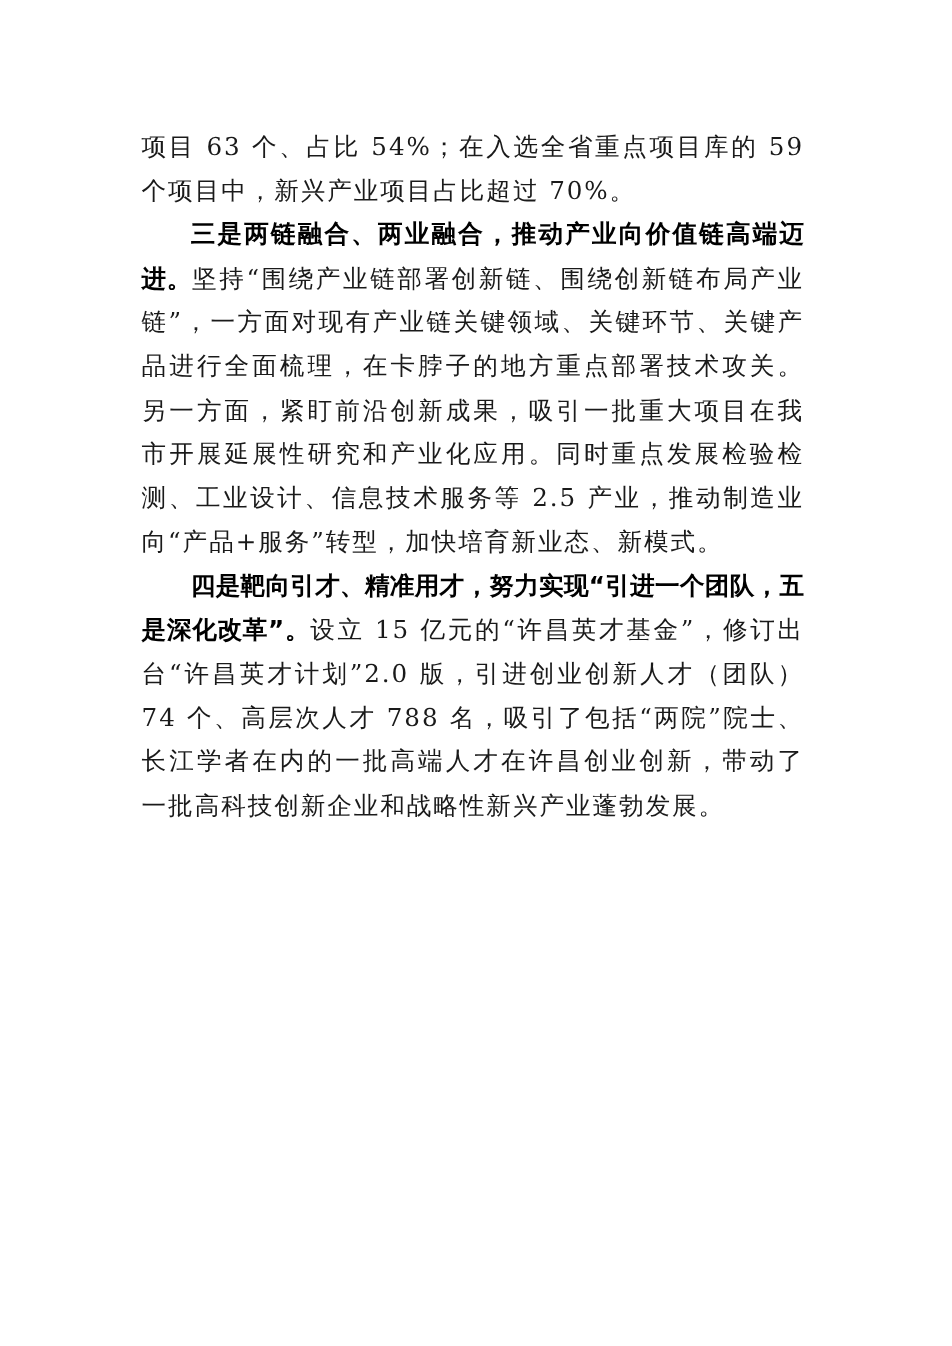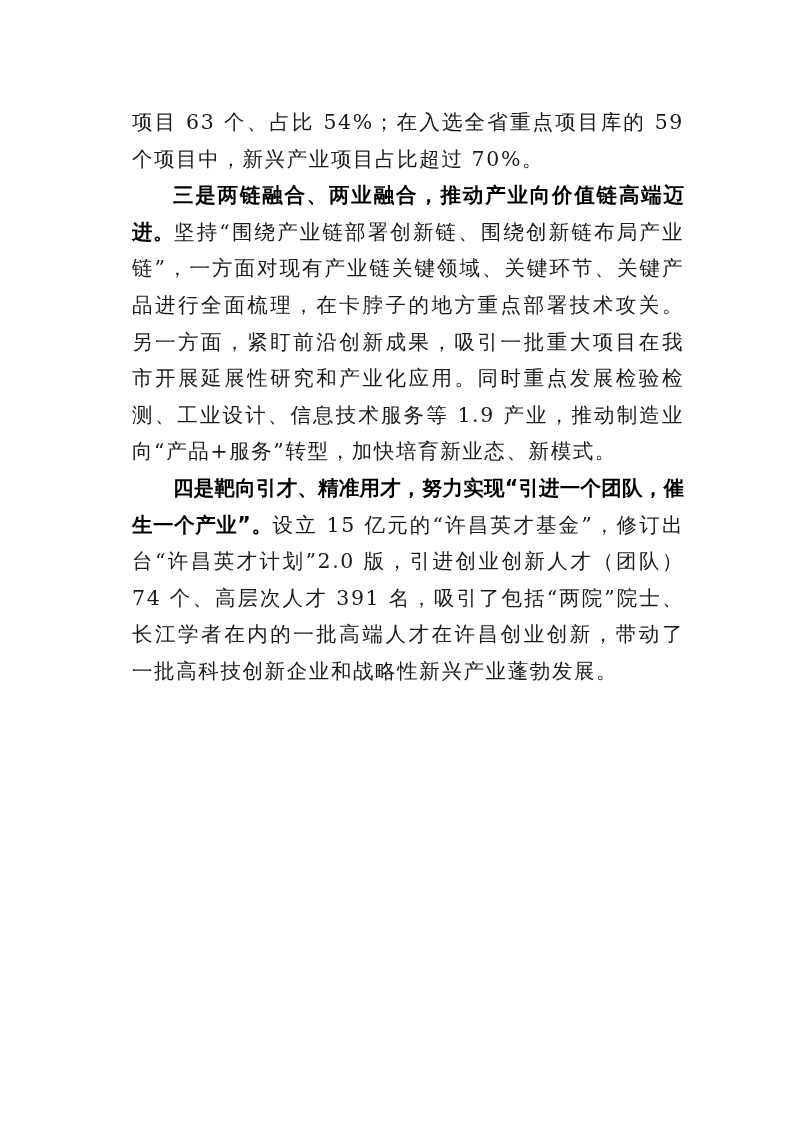--- a/index.html
+++ b/index.html
@@ -1,19 +1,19 @@
 <!DOCTYPE html>
 <html><head>
 <meta charset="utf-8">
 <style>
   html, body { margin: 0; padding: 0; background: #ffffff; }
   body { width: 793px; height: 1122px; position: relative; overflow: hidden; }
   .page {
     position: absolute;
-    left: 132px;
+    left: 118px;
     top: 104px;
     width: 552px;
     font-family: "DejaVu Serif", "Liberation Serif", serif;
     font-size: 20.5px;
     line-height: 36.6px;
     color: #1a1a1a;
     text-align: justify;
     letter-spacing: 1.6px;
   }
   .para { margin: 0; }
@@ -26,18 +26,18 @@
   }
 </style>
 </head>
 <body>
 
 <div class="page">
   <p class="para">
     <span>项目 63 个、占比 54%；在入选全省重点项目库的 59 个项目中，新兴产业项目占比超过 70%。</span>
   </p>
   <p class="para indent">
-    <span class="bold">三是两链融合、两业融合，推动产业向价值链高端迈进。</span><span>坚持“围绕产业链部署创新链、围绕创新链布局产业链”，一方面对现有产业链关键领域、关键环节、关键产品进行全面梳理，在卡脖子的地方重点部署技术攻关。另一方面，紧盯前沿创新成果，吸引一批重大项目在我市开展延展性研究和产业化应用。同时重点发展检验检测、工业设计、信息技术服务等 1.9 产业，推动制造业向“产品+服务”转型，加快培育新业态、新模式。</span>
+    <span class="bold">三是两链融合、两业融合，推动产业向价值链高端迈进。</span><span>坚持“围绕产业链部署创新链、围绕创新链布局产业链”，一方面对现有产业链关键领域、关键环节、关键产品进行全面梳理，在卡脖子的地方重点部署技术攻关。另一方面，紧盯前沿创新成果，吸引一批重大项目在我市开展延展性研究和产业化应用。同时重点发展检验检测、工业设计、信息技术服务等 2.5 产业，推动制造业向“产品+服务”转型，加快培育新业态、新模式。</span>
   </p>
   <p class="para indent">
-    <span class="bold">四是靶向引才、精准用才，努力实现“引进一个团队，催生一个产业”。</span><span>设立 15 亿元的“许昌英才基金”，修订出台“许昌英才计划”2.0 版，引进创业创新人才（团队）74 个、高层次人才 391 名，吸引了包括“两院”院士、长江学者在内的一批高端人才在许昌创业创新，带动了一批高科技创新企业和战略性新兴产业蓬勃发展。</span>
+    <span class="bold">四是靶向引才、精准用才，努力实现“引进一个团队，五是深化改革”。</span><span>设立 15 亿元的“许昌英才基金”，修订出台“许昌英才计划”2.0 版，引进创业创新人才（团队）74 个、高层次人才 788 名，吸引了包括“两院”院士、长江学者在内的一批高端人才在许昌创业创新，带动了一批高科技创新企业和战略性新兴产业蓬勃发展。</span>
   </p>
 </div>
 
 </body></html>

